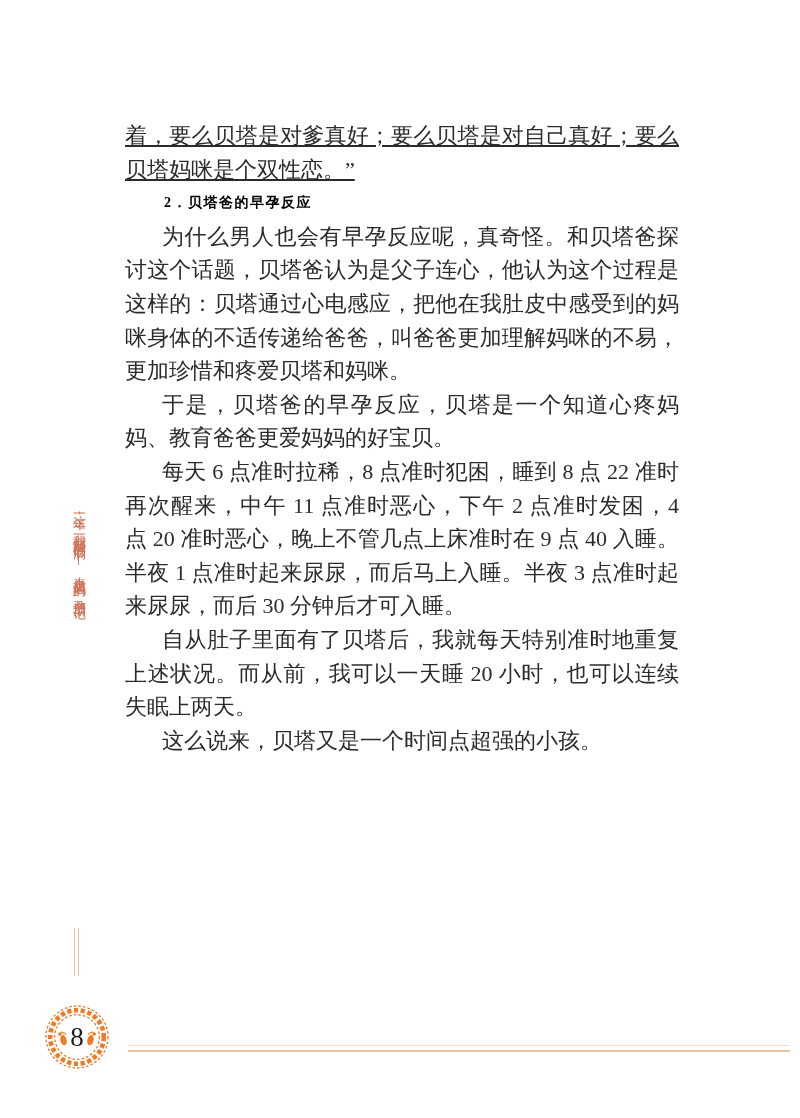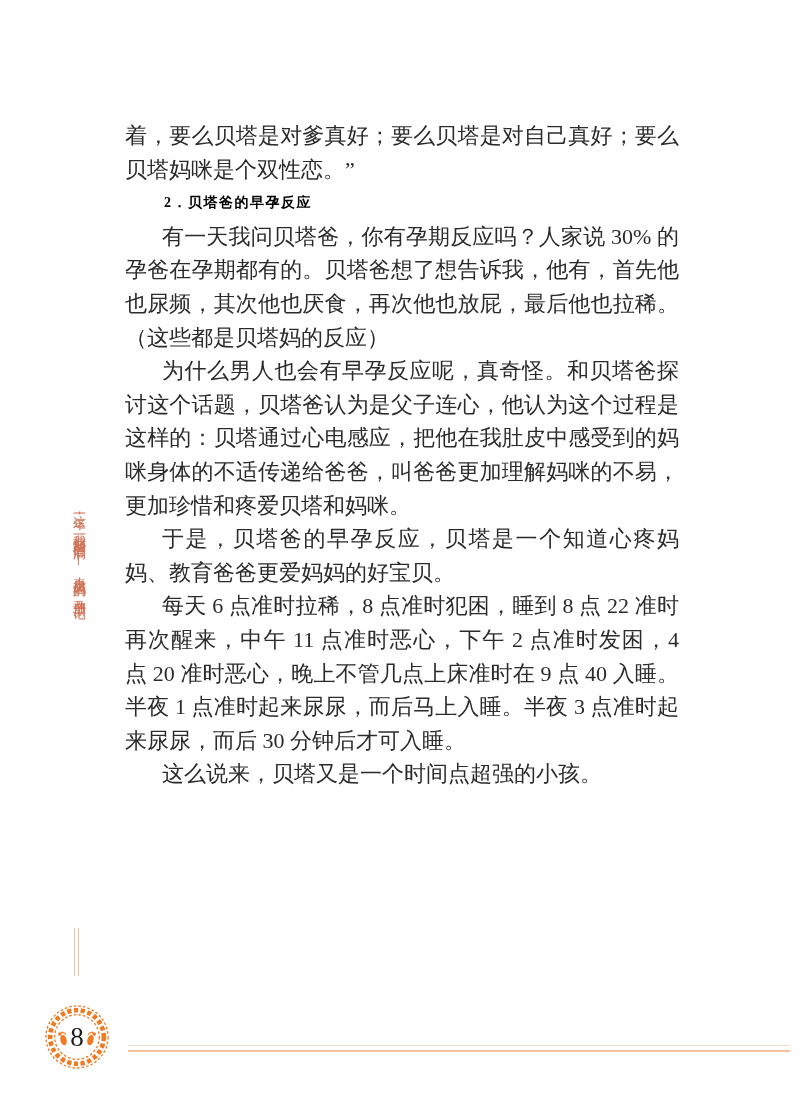--- a/index.html
+++ b/index.html
@@ -9,21 +9,21 @@
     font-family:"Liberation Serif","DejaVu Serif",serif;
   }
 
   
   .main-text {
     position:absolute; left:125px; top:119px; width:554px;
     font-size:22px; line-height:33.6px; color:#2b2b2b;
     text-align:justify;
   }
   .main-text p { text-indent:37px; }
-  .main-text p.no-indent { text-indent:0; }
+  .main-text p.no-indent { text-indent:0;text-decoration:underline; }
   .main-text h3 {
     font-size:14px; line-height:33.6px; font-weight:bold; color:#000;
     text-indent:39px; letter-spacing:1.5px;
   }
 
   
   .sidebar-tagline {
     position:absolute; left:70px; top:505px; height:400px;
     writing-mode:vertical-rl; text-orientation:mixed;
     font-size:13px; letter-spacing:1.5px; color:#cf7257;
@@ -49,24 +49,24 @@
   .footer-rule .line2 { margin-top:4px; height:2px; background:#f3c19c; }
 </style>
 </head>
 <body>
 
 <div class="page">
 
   <div class="main-text">
       <p class="no-indent">着，要么贝塔是对爹真好；要么贝塔是对自己真好；要么贝塔妈咪是个双性恋。”</p>
       <h3>2．贝塔爸的早孕反应</h3>
-      <p>有一天我问贝塔爸，你有孕期反应吗？人家说 30% 的孕爸在孕期都有的。贝塔爸想了想告诉我，他有，首先他也尿频，其次他也厌食，再次他也放屁，最后他也拉稀。（这些都是贝塔妈的反应）</p>
       <p>为什么男人也会有早孕反应呢，真奇怪。和贝塔爸探讨这个话题，贝塔爸认为是父子连心，他认为这个过程是这样的：贝塔通过心电感应，把他在我肚皮中感受到的妈咪身体的不适传递给爸爸，叫爸爸更加理解妈咪的不易，更加珍惜和疼爱贝塔和妈咪。</p>
       <p>于是，贝塔爸的早孕反应，贝塔是一个知道心疼妈妈、教育爸爸更爱妈妈的好宝贝。</p>
       <p>每天 6 点准时拉稀，8 点准时犯困，睡到 8 点 22 准时再次醒来，中午 11 点准时恶心，下午 2 点准时发困，4 点 20 准时恶心，晚上不管几点上床准时在 9 点 40 入睡。半夜 1 点准时起来尿尿，而后马上入睡。半夜 3 点准时起来尿尿，而后 30 分钟后才可入睡。</p>
+      <p>自从肚子里面有了贝塔后，我就每天特别准时地重复上述状况。而从前，我可以一天睡 20 小时，也可以连续失眠上两天。</p>
       <p>这么说来，贝塔又是一个时间点超强的小孩。</p>
     </div>
 
   <div class="sidebar-tagline">这一年，我们一起经历的点滴——来自贝塔妈的　孕产期日记</div>
 
   <div class="sidebar-divider"></div>
 
   <div class="page-badge">
     <svg viewBox="0 0 66 66" xmlns="http://www.w3.org/2000/svg">
       <g>

